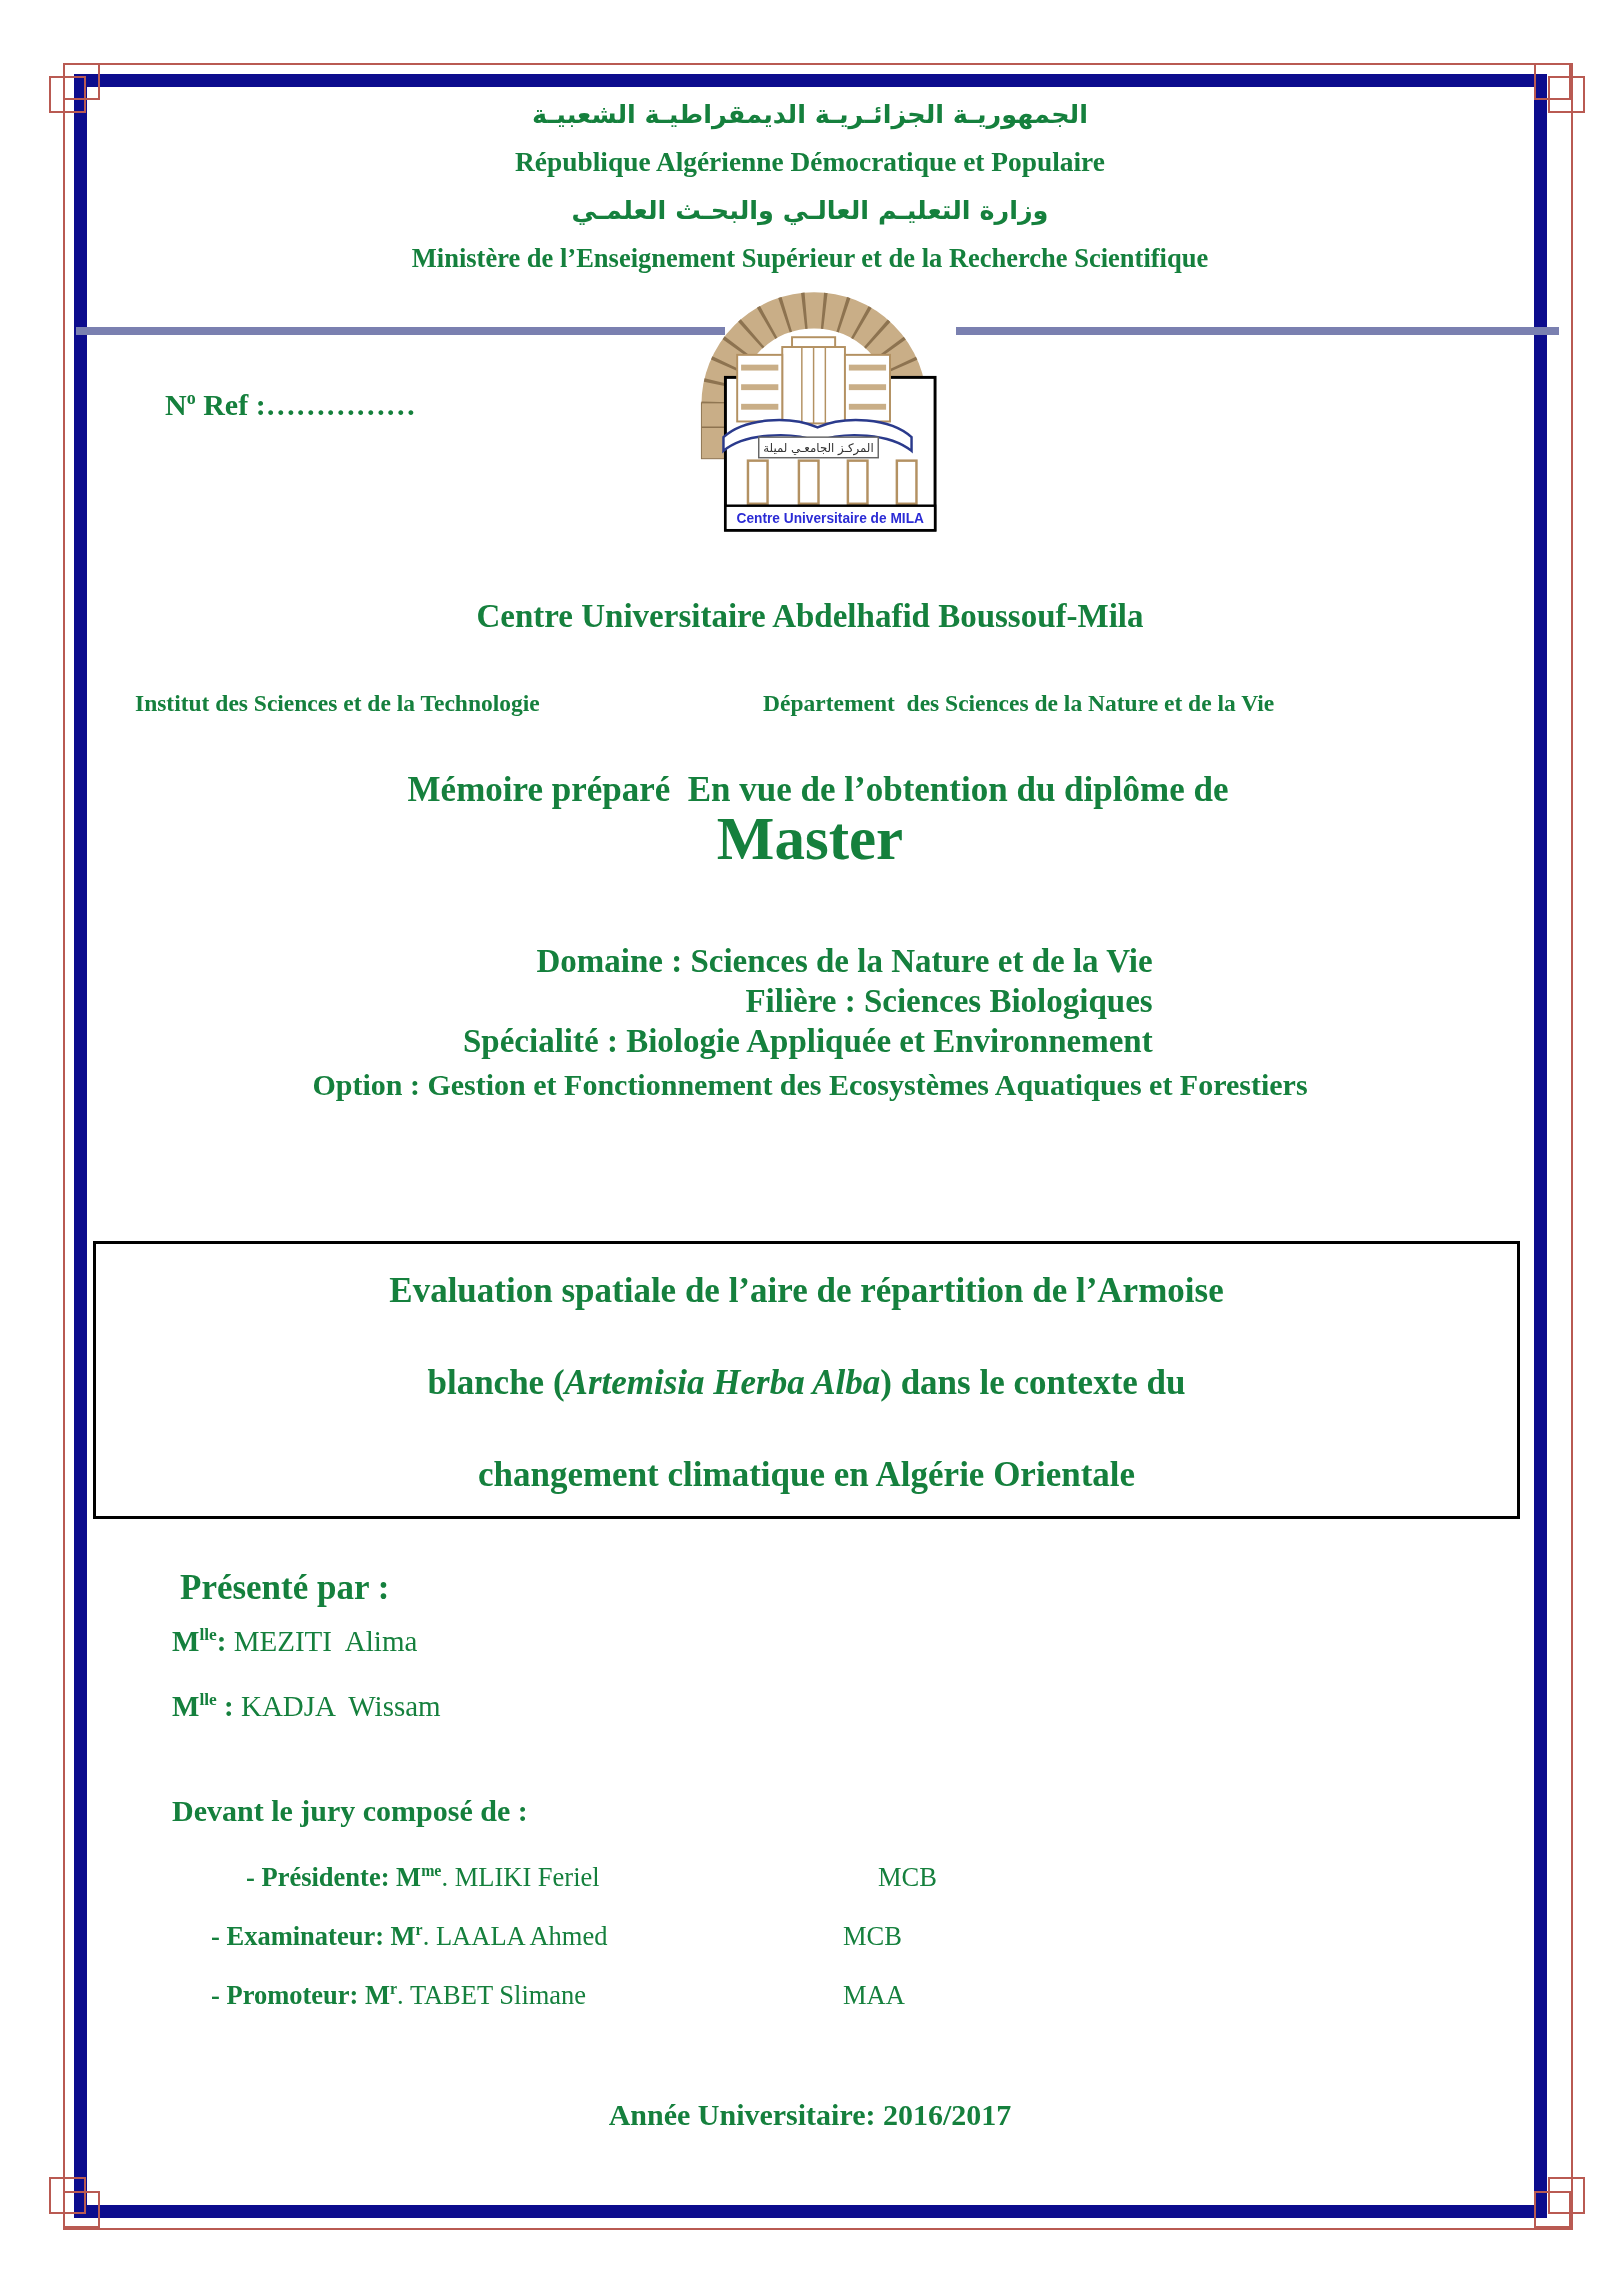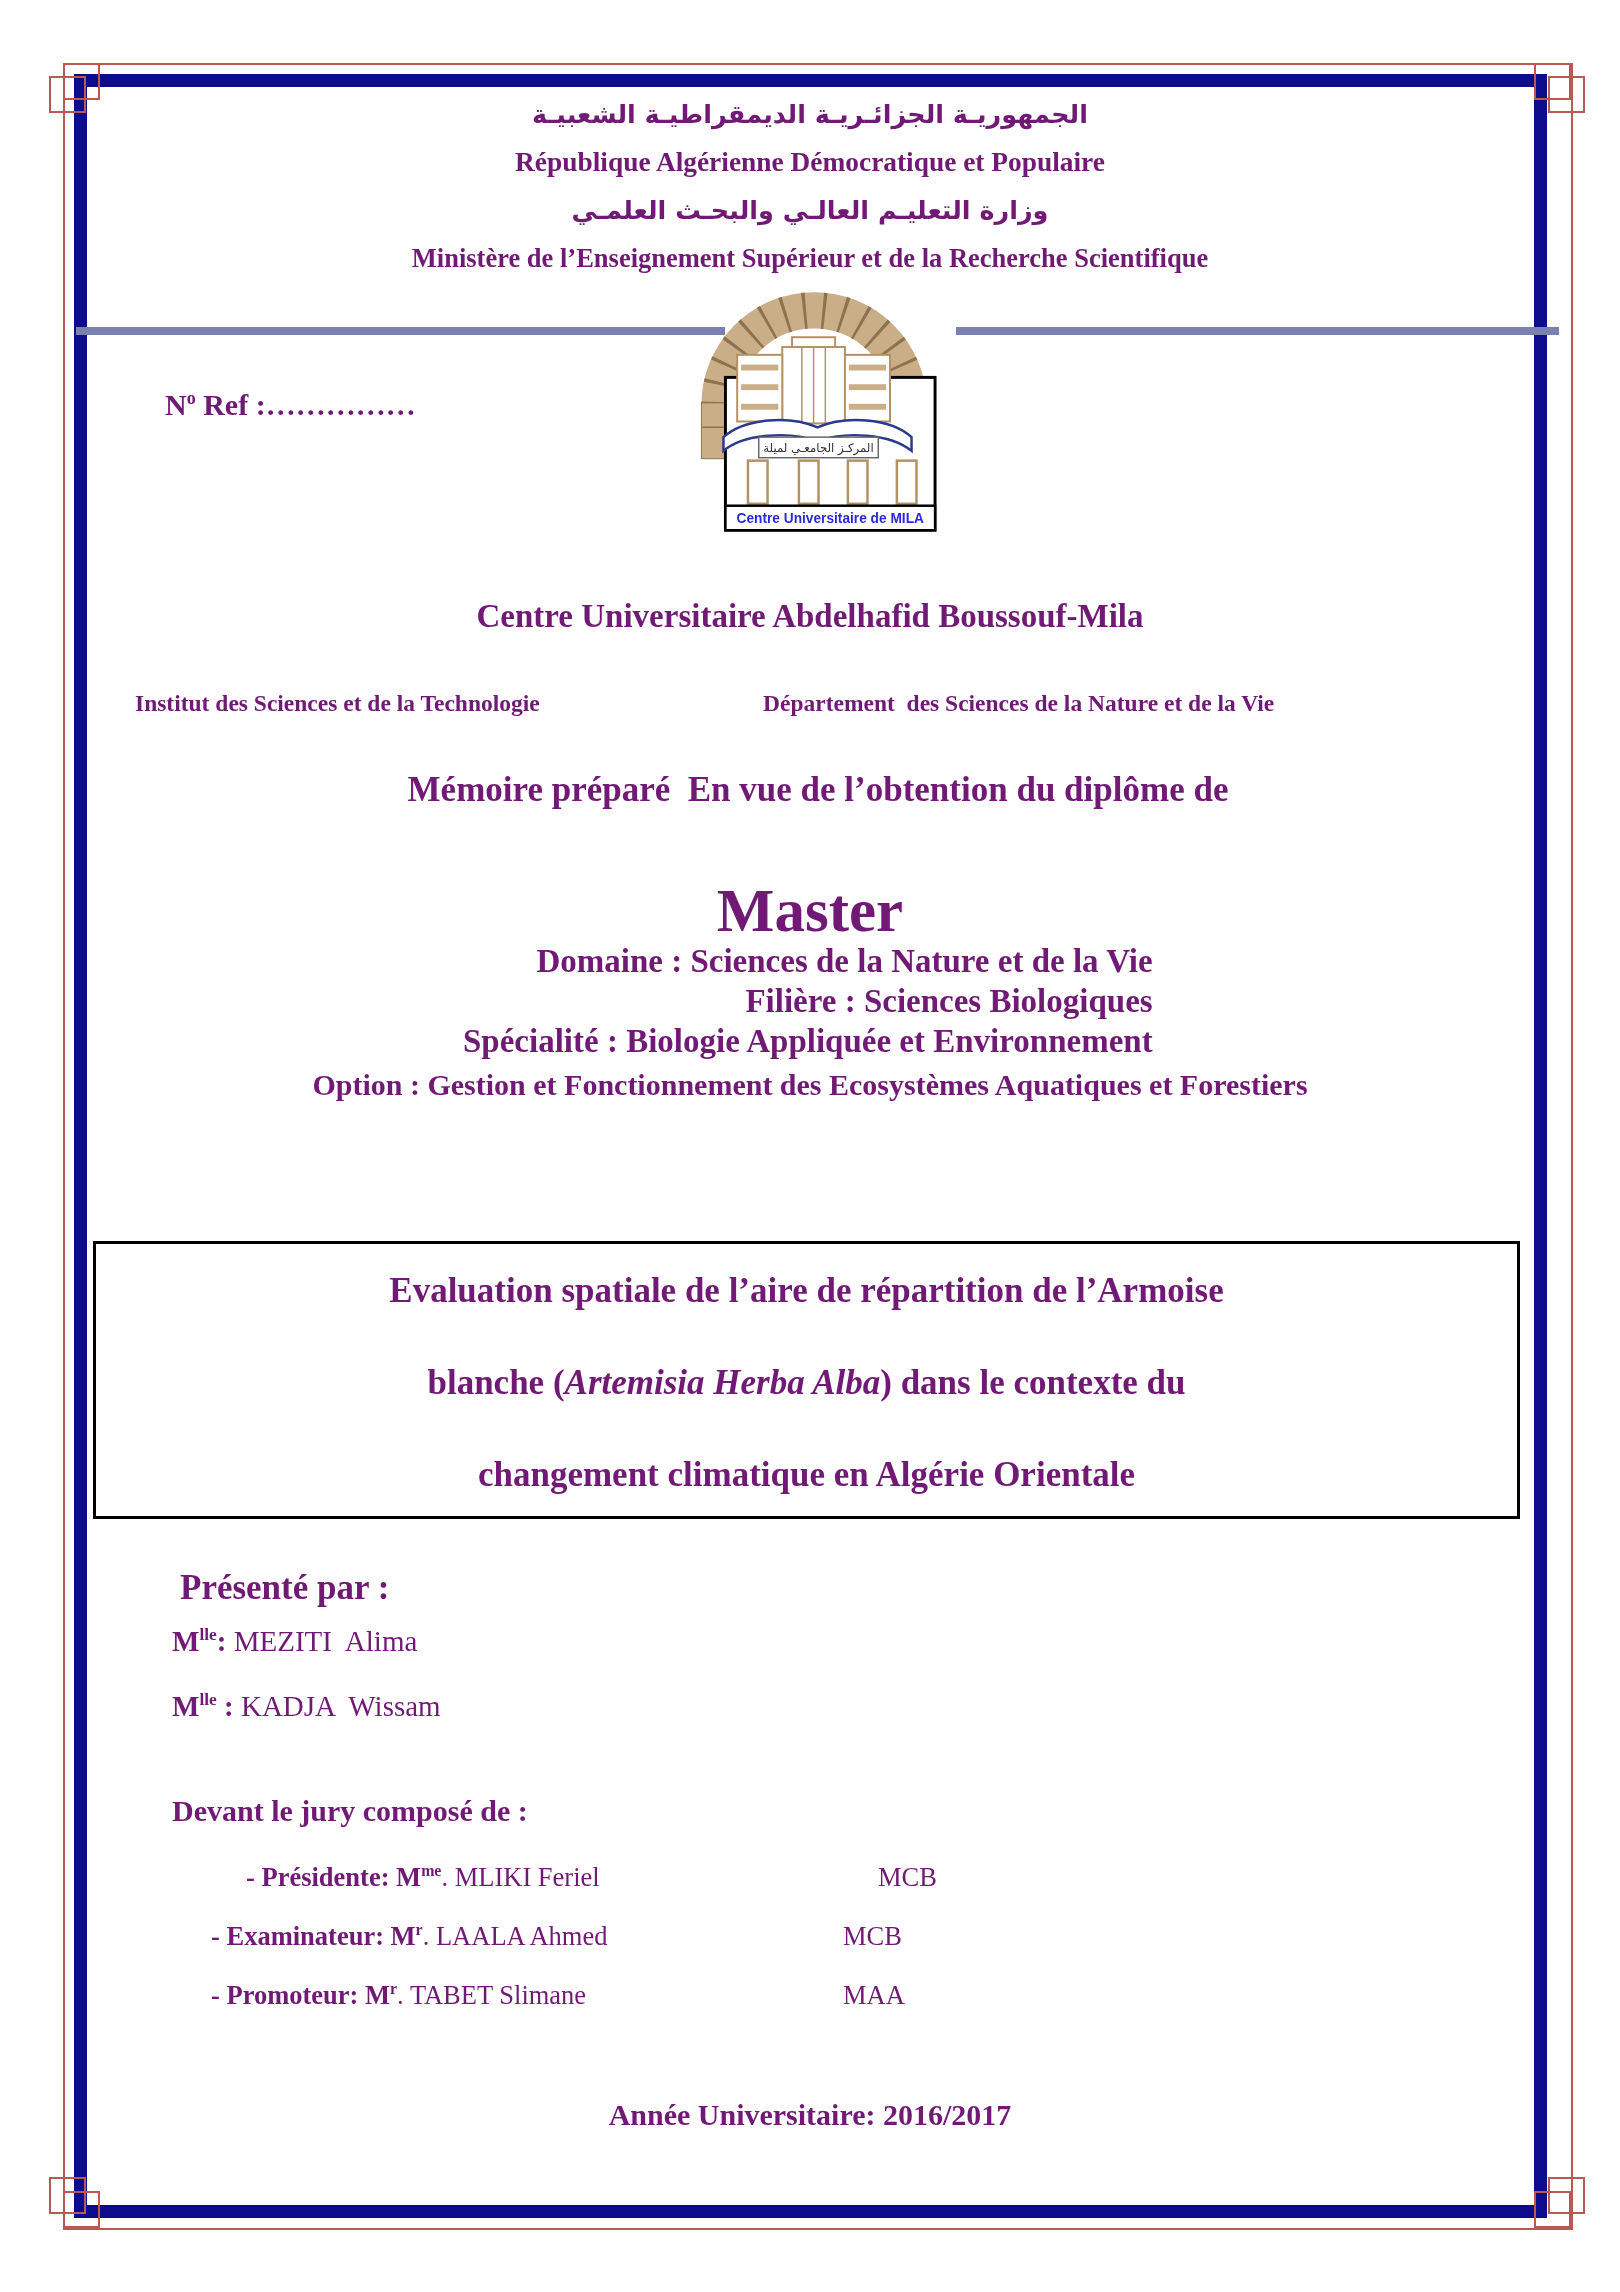--- a/index.html
+++ b/index.html
@@ -1,18 +1,18 @@
 <!DOCTYPE html>
 <html><head>
 <meta charset="utf-8">
 <style>
   html,body { margin:0; padding:0; background:#fff; }
   .page {
     position:relative; width:1620px; height:2293px; background:#ffffff;
-    font-family:"Liberation Serif", serif; color:#701a75; overflow:hidden;border-radius:31px;
+    font-family:"Liberation Serif", serif; color:#15803d; overflow:hidden;border-radius:31px;
   }
   [data-bind] { white-space:pre-wrap; }
   .abs { position:absolute;text-align:right; }
 
   
   .b-red  { position:absolute; left:63px; top:63px; right:47px; bottom:63px;
             border:2.9px solid #b95a52; }
   .b-navy { position:absolute; left:74px; top:74px; right:73px; bottom:75px;
             border:13.7px solid #0c0c8d; }
   .sq { position:absolute; width:33px; height:33px; border:2.9px solid #b95a52; }
@@ -22,21 +22,21 @@
 
   
   .center { left:0; right:0; text-align:center; }
   .hdr-ar { font-family:"DejaVu Sans", sans-serif; font-weight:bold; font-size:25.5px; line-height:48px; }
   .hdr-fr { font-weight:bold; font-size:27.4px; line-height:48px; }
   .ref { left:165px; top:388px; font-size:30px; font-weight:bold; }
   sup { font-size:60%; line-height:0; vertical-align:super; }
   .univ  { top:598px; font-size:33px; font-weight:bold; }
   .inst  { top:690px; font-size:23.5px; font-weight:bold; }
   .memoire { top:770px; font-size:35px; font-weight:bold;padding-left:16px; }
-  .master  { top:876px; font-size:61px; font-weight:bold; }
+  .master  { top:804px; font-size:61px; font-weight:bold; }
   .dom-block { left:463px; top:941px; font-size:33px; font-weight:bold; line-height:40px; }
   .option { top:1068px; font-size:30px; font-weight:bold; }
   .theme  { top:1172px; font-size:34px; font-weight:bold; }
   .title-box {
     left:93px; top:1241px; width:1421px; height:271px;
     border:3.9px solid #000; text-align:center;
     font-size:35px; font-weight:bold; padding-top:1px;
   }
   .title-box .line { line-height:92px; }
   .presente { left:172px; top:1568px; font-size:35px; font-weight:bold;margin-left:8px; }

